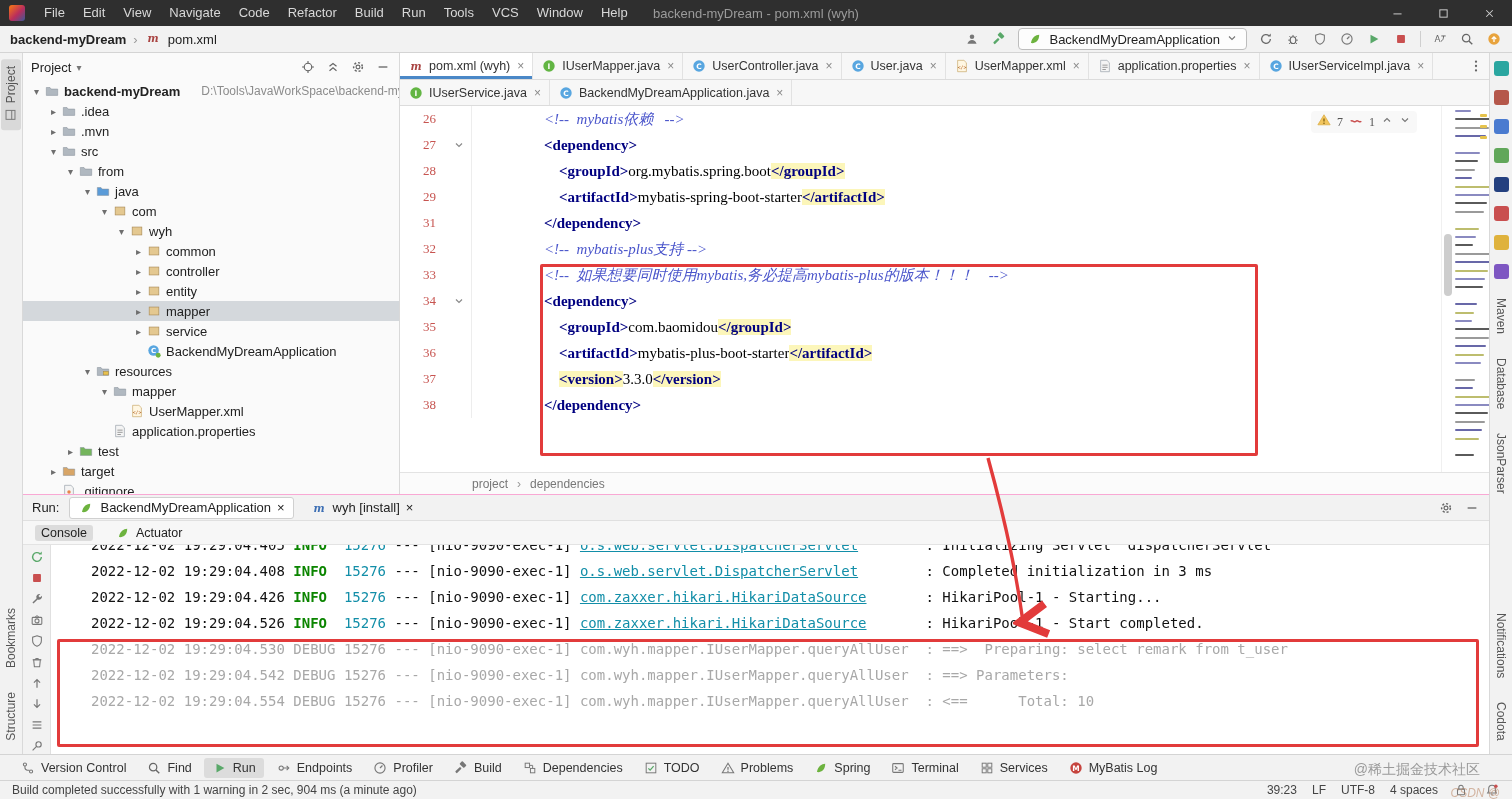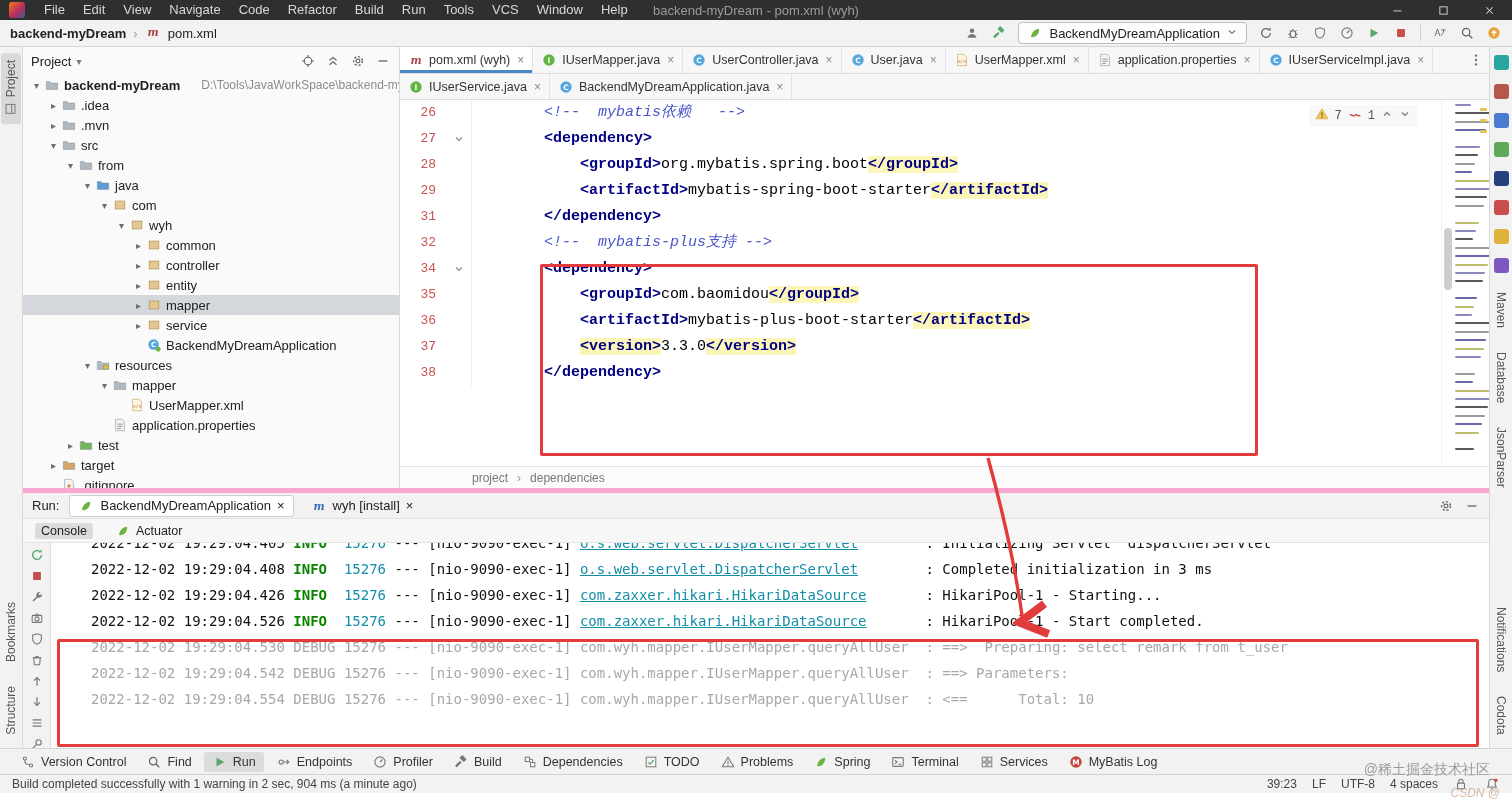--- a/index.html
+++ b/index.html
@@ -1,21 +1,21 @@
 <!DOCTYPE html>
 <html><head>
 <meta charset="utf-8">
 <style>
   *{box-sizing:border-box;margin:0;padding:0}
   html,body{width:1512px;height:803px;overflow:hidden}
   body{font-family:"Liberation Sans",sans-serif;font-size:13px;background:#fff;color:#222;cursor:default}
   #app{position:relative;width:1512px;height:803px;overflow:hidden;user-select:none}
 
   
-  .titlebar{height:20px;background:#2f2f2f;color:#d8d8d8;display:flex;align-items:center;position:relative}
+  .titlebar{height:26px;background:#2f2f2f;color:#d8d8d8;display:flex;align-items:center;position:relative}
   .app-icon{width:16px;height:16px;margin:0 10px 0 9px;border-radius:3px;background:linear-gradient(135deg,#f97a12,#b92d5d 55%,#3b5998)}
   .menubar{display:flex;align-items:center;z-index:2}
   .menubar .mi{padding:0 9px;line-height:30px}
   .tb-title{position:absolute;left:0;right:0;text-align:center;color:#9b9b9b;pointer-events:none}
   .win-controls{margin-left:auto;display:flex;z-index:2}
   .wbtn{width:46px;height:30px;display:flex;align-items:center;justify-content:center}
 
   
   .navbar{height:27px;background:#f2f2f2;border-bottom:1px solid #d4d4d4;display:flex;align-items:center;padding:0 10px;gap:6px}
   .nav-bc{display:flex;align-items:center;gap:7px}
@@ -57,42 +57,42 @@
   
   .editor-col{flex:1;display:flex;flex-direction:column;min-width:0;background:#fff;position:relative}
   .tabs{display:flex;align-items:stretch;background:#f7f7f7;border-bottom:1px solid #dcdcdc;font-size:12.5px;overflow:hidden}
   .tabs.r1{height:27px}
   .tabs.r2{height:26px}
   .tab{display:flex;align-items:center;gap:5px;padding:0 8px;border-right:1px solid #e2e2e2;color:#333;flex:none}
   .tab.active{background:#fff;box-shadow:inset 0 -3px 0 #4a88c7}
   .tab .x{color:#8a8a8a;margin-left:2px;font-size:12px}
   .tabs-more{margin-left:auto;display:flex;align-items:center;padding:0 6px}
 
-  .editor-body{flex:1;position:relative;overflow:hidden;font-family:Liberation Mono, monospace}
+  .editor-body{flex:1;position:relative;overflow:hidden;font-family:Liberation Serif, serif}
   .code-row{display:grid;grid-template-columns:46px 26px 1fr;height:26px;line-height:26px;font-size:15px}
   .lnum{text-align:right;padding-right:10px;color:#c75450;font-size:13px}
   .fold{display:flex;align-items:center;justify-content:center;border-right:1px solid #ededed}
   .codetx{white-space:pre;padding-left:72px;overflow:hidden}
   .seg-t{color:#000080;font-weight:bold}
   .seg-th{color:#000080;font-weight:bold;background:#fcf6ba}
   .seg-p{color:#000}
   .seg-c{color:#4a55cb;font-style:italic}
 
   .insp{position:absolute;top:5px;right:72px;display:flex;align-items:center;gap:6px;font-size:12px;color:#555;background:rgba(247,247,247,.85);padding:2px 6px;border-radius:4px}
 
   .rail{position:absolute;top:0;right:0;bottom:0;width:48px;background:#fff;border-left:1px solid #f0f0f0}
   .thumb{position:absolute;left:2px;top:128px;width:8px;height:62px;background:#cdcdcd;border-radius:4px}
   .mmwrap{position:absolute;left:13px;top:4px;width:26px;bottom:4px}
   .mk{position:absolute;height:2px;left:0;border-radius:1px}
   .es{position:absolute;right:2px;width:7px;height:3px;background:#e6c34c;border-radius:1px}
 
   .bc-bar{height:22px;border-top:1px solid #e3e3e3;display:flex;align-items:center;padding-left:72px;gap:9px;color:#777;font-size:12px;background:#fbfbfb}
 
   
-  .run-panel{height:260px;min-height:260px;border-top:5px solid #f9a8d4;display:flex;flex-direction:column;background:#fff}
+  .run-panel{height:260px;min-height:260px;border-top:1px solid #f9a8d4;display:flex;flex-direction:column;background:#fff}
   .rp-head{height:26px;background:#f2f2f2;display:flex;align-items:center;padding:0 9px;gap:10px;border-bottom:1px solid #e0e0e0}
   .rp-tab{display:flex;align-items:center;gap:6px;padding:2px 8px;border-radius:3px;border:1px solid transparent}
   .rp-tab.active{background:#fff;border-color:#d0d0d0}
   .rp-icons{margin-left:auto;display:flex;gap:10px;align-items:center}
   .rp-views{height:24px;display:flex;align-items:center;gap:16px;padding-left:12px;font-size:12.5px;background:#f7f7f7;border-bottom:1px solid #e3e3e3}
   .view{display:flex;align-items:center;gap:5px;padding:1px 6px;border-radius:3px}
   .view.active{background:#dcdcdc}
   .rp-body{flex:1;display:flex;min-height:0;overflow:hidden}
   .rp-gutter{width:28px;background:#f2f2f2;border-right:1px solid #e0e0e0;display:flex;flex-direction:column;align-items:center;padding-top:4px;gap:5px;overflow:hidden}
   .console{flex:1;font-family:"DejaVu Sans Mono",monospace;font-size:14px;line-height:26px;white-space:pre;overflow:hidden;padding-left:40px;color:#111}
@@ -111,21 +111,21 @@
   .bt.active{background:#dcdcdc}
   .statusbar{height:19px;background:#f2f2f2;border-top:1px solid #d4d4d4;display:flex;align-items:center;font-size:12px;color:#444;padding:0 12px;gap:8px}
   .sb-right{margin-left:auto;display:flex;gap:15px;align-items:center}
 
   
   .overlay{position:absolute;inset:0;pointer-events:none;z-index:40}
   .abox{position:absolute;border:3px solid #e23b3b;border-radius:2px}
   #abox-editor{left:540px;top:264px;width:718px;height:192px}
   #abox-console{left:57px;top:639px;width:1422px;height:108px}
   .arrow-svg{position:absolute;left:0;top:0}
-  .wm1{position:absolute;right:22px;top:761px;color:#9a9a9a;font-size:14px}
+  .wm1{position:absolute;right:32px;top:761px;color:#9a9a9a;font-size:14px}
   .wm2{position:absolute;right:12px;top:786px;color:#b9825f;opacity:.55;font-size:12px;font-style:italic}
 
   .ic{display:inline-flex;width:16px;height:16px;align-items:center;justify-content:center;flex:none}
   .ic svg{display:block}
 </style>
 </head>
 <body>
 
 <div id="app">
 
@@ -636,20 +636,25 @@
                 </div>
                 <div class="code-row">
                   <span class="lnum">31</span>
                   <span class="fold"></span>
                   <span class="codetx"><span class="seg-t">&lt;/dependency&gt;</span></span>
                 </div>
                 <div class="code-row">
                   <span class="lnum">32</span>
                   <span class="fold"></span>
                   <span class="codetx"><span class="seg-c">&lt;!--  mybatis-plus支持 --&gt;</span></span>
+                </div>
+                <div class="code-row">
+                  <span class="lnum">33</span>
+                  <span class="fold"></span>
+                  <span class="codetx"><span class="seg-c">&lt;!--  如果想要同时使用mybatis,务必提高mybatis-plus的版本！！！    --&gt;</span></span>
                 </div>
                 <div class="code-row">
                   <span class="lnum">34</span>
                   <span class="fold">
                     <svg viewBox="0 0 16 16" width="12" height="12" xmlns="http://www.w3.org/2000/svg">
                       <path d="M4 6l4 4 4-4" stroke="#8a8a8a" fill="none" stroke-width="1.6"></path>
                     </svg>
                   </span>
                   <span class="codetx"><span class="seg-t">&lt;dependency&gt;</span></span>
                 </div>

